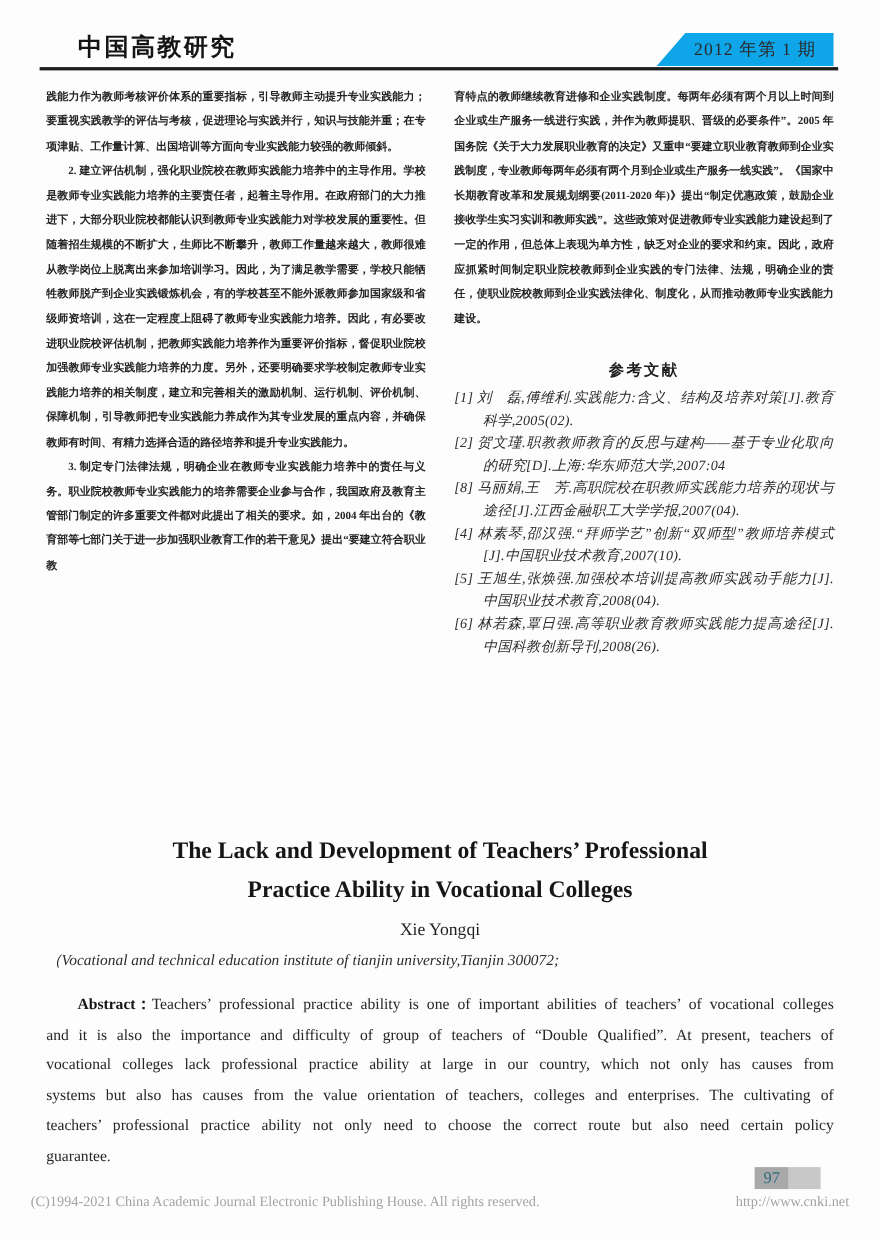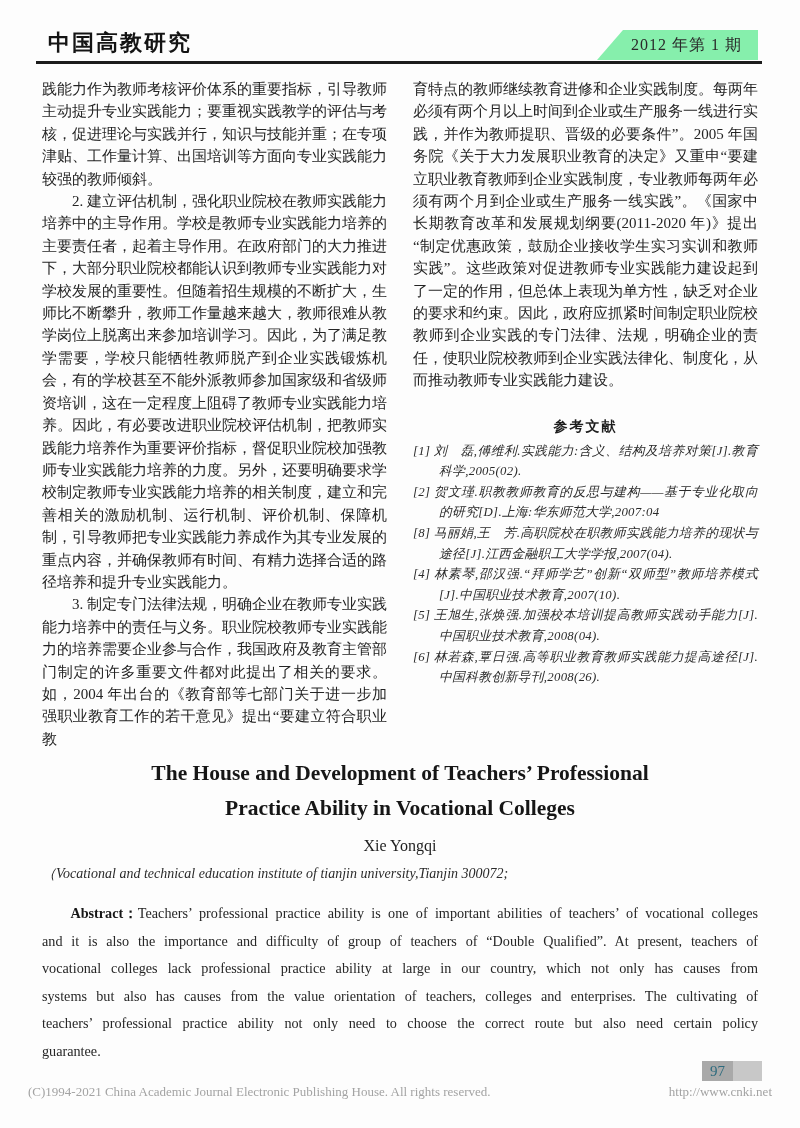--- a/index.html
+++ b/index.html
@@ -4,59 +4,59 @@
 <style>
   * { margin:0; padding:0; box-sizing:border-box; }
   html,body { background:#ffffff; }
   .page {
     position:relative; width:800px; height:1128px; margin:0 auto;
     background:#fdfdfd; color:#222;
     font-family:"Liberation Serif","DejaVu Serif",serif;
     overflow:hidden;
   }
   
-  .header { position:absolute; top:24px; left:34px; right:40px; height:36px; }
+  .header { position:absolute; top:24px; left:57px; right:40px; height:36px; }
   .journal-title {
     position:absolute; left:14px; bottom:2px;
     font-family:"DejaVu Sans","Liberation Sans",sans-serif;
     font-weight:bold; font-size:22px; letter-spacing:2px; color:#141414;
   }
   .issue-badge {
     position:absolute; right:2px; bottom:0;
-    background:#86efac; color:#2a2a2a;
+    background:#0ea5e9; color:#2a2a2a;
     font-size:16px; letter-spacing:1px;
     padding:5px 16px 4px 34px;
     clip-path:polygon(26px 0, 100% 0, 100% 100%, 0 100%);
   }
   .header-rule { position:absolute; top:61px; left:36px; right:38px; height:3px; background:#1c1c1c; }
   
   .columns { position:absolute; top:78px; left:42px; width:716px; display:flex; gap:26px; }
   .col { width:345px; }
   .zh {
-    font-size:15px; line-height:22.4px; color:#242424;
-    text-align:justify; text-justify:inter-ideograph;
+    font-size:10px; line-height:22.4px; color:#242424;
+    text-align:justify; text-justify:inter-ideograph;font-weight:bold;
   }
   .indent { text-indent:2em; }
   .bio { font-style:italic; text-indent:2em; letter-spacing:0.5px; }
   .refs-title { text-align:center; font-weight:bold; font-size:14px; letter-spacing:2px; margin:26px 0 5px; color:#1e1e1e; }
   .refs { list-style:none; font-size:12.8px; line-height:20.6px; font-style:italic; color:#2a2a2a; }
   .refs li { padding-left:26px; text-indent:-26px; text-align:justify; letter-spacing:0.3px; }
   
   .english { position:absolute; top:756px; left:42px; width:716px; }
   .en-title { text-align:center; font-weight:bold; font-size:21.5px; line-height:35px; color:#161616; }
   .en-author { text-align:center; font-size:16px; margin-top:11px; color:#1e1e1e; }
   .en-affil { text-align:left; font-style:italic; font-size:14px; line-height:25px; margin-top:6px; color:#2a2a2a; }
   .en-abstract, .en-keywords {
     font-size:14.2px; line-height:27.6px; text-align:justify;
     word-spacing:3.5px; text-indent:2em; color:#262626;
   }
   .en-abstract { margin-top:14px; }
   .en-label { font-weight:bold; color:#161616; }
   
-  .pageno { position:absolute; top:1061px; right:38px; display:flex; }
+  .pageno { position:absolute; top:1061px; right:54px; display:flex; }
   .pageno-num {
     width:31px; height:20px; background:#a9a9a9;
     color:#2e6b7e; font-size:15px; line-height:20px; text-align:center;
   }
   .pageno-ext { width:29px; height:20px; background:#c8c8c8; }
   .copyright-bar {
     position:absolute; top:1084px; left:28px; right:28px;
     display:flex; gap:20px; justify-content:space-between;
     color:#a3a3a3; font-size:13px; white-space:nowrap;
   }
@@ -87,21 +87,21 @@
         <li>[8] 马丽娟,王　芳.高职院校在职教师实践能力培养的现状与途径[J].江西金融职工大学学报,2007(04).</li>
         <li>[4] 林素琴,邵汉强.“拜师学艺”创新“双师型”教师培养模式[J].中国职业技术教育,2007(10).</li>
         <li>[5] 王旭生,张焕强.加强校本培训提高教师实践动手能力[J].中国职业技术教育,2008(04).</li>
         <li>[6] 林若森,覃日强.高等职业教育教师实践能力提高途径[J].中国科教创新导刊,2008(26).</li>
       </ol>
     </div>
   </div>
 
   <div class="english">
     <div class="en-title">
-      <div>The House and Development of Teachers’ Professional</div>
+      <div>The Lack and Development of Teachers’ Professional</div>
       <div>Practice Ability in Vocational Colleges</div>
     </div>
     <div class="en-author">Xie Yongqi</div>
     <div class="en-affil">
       <div>（Vocational and technical education institute of tianjin university,Tianjin 300072;</div>
     </div>
     <p class="en-abstract"><span class="en-label">Abstract：</span><span>Teachers’ professional practice ability is one of important abilities of teachers’ of vocational colleges and it is also the importance and difficulty of group of teachers of “Double Qualified”. At present, teachers of vocational colleges lack professional practice ability at large in our country, which not only has causes from systems but also has causes from the value orientation of teachers, colleges and enterprises. The cultivating of teachers’ professional practice ability not only need to choose the correct route but also need certain policy guarantee.</span></p>
   </div>
 
   <div class="pageno">

